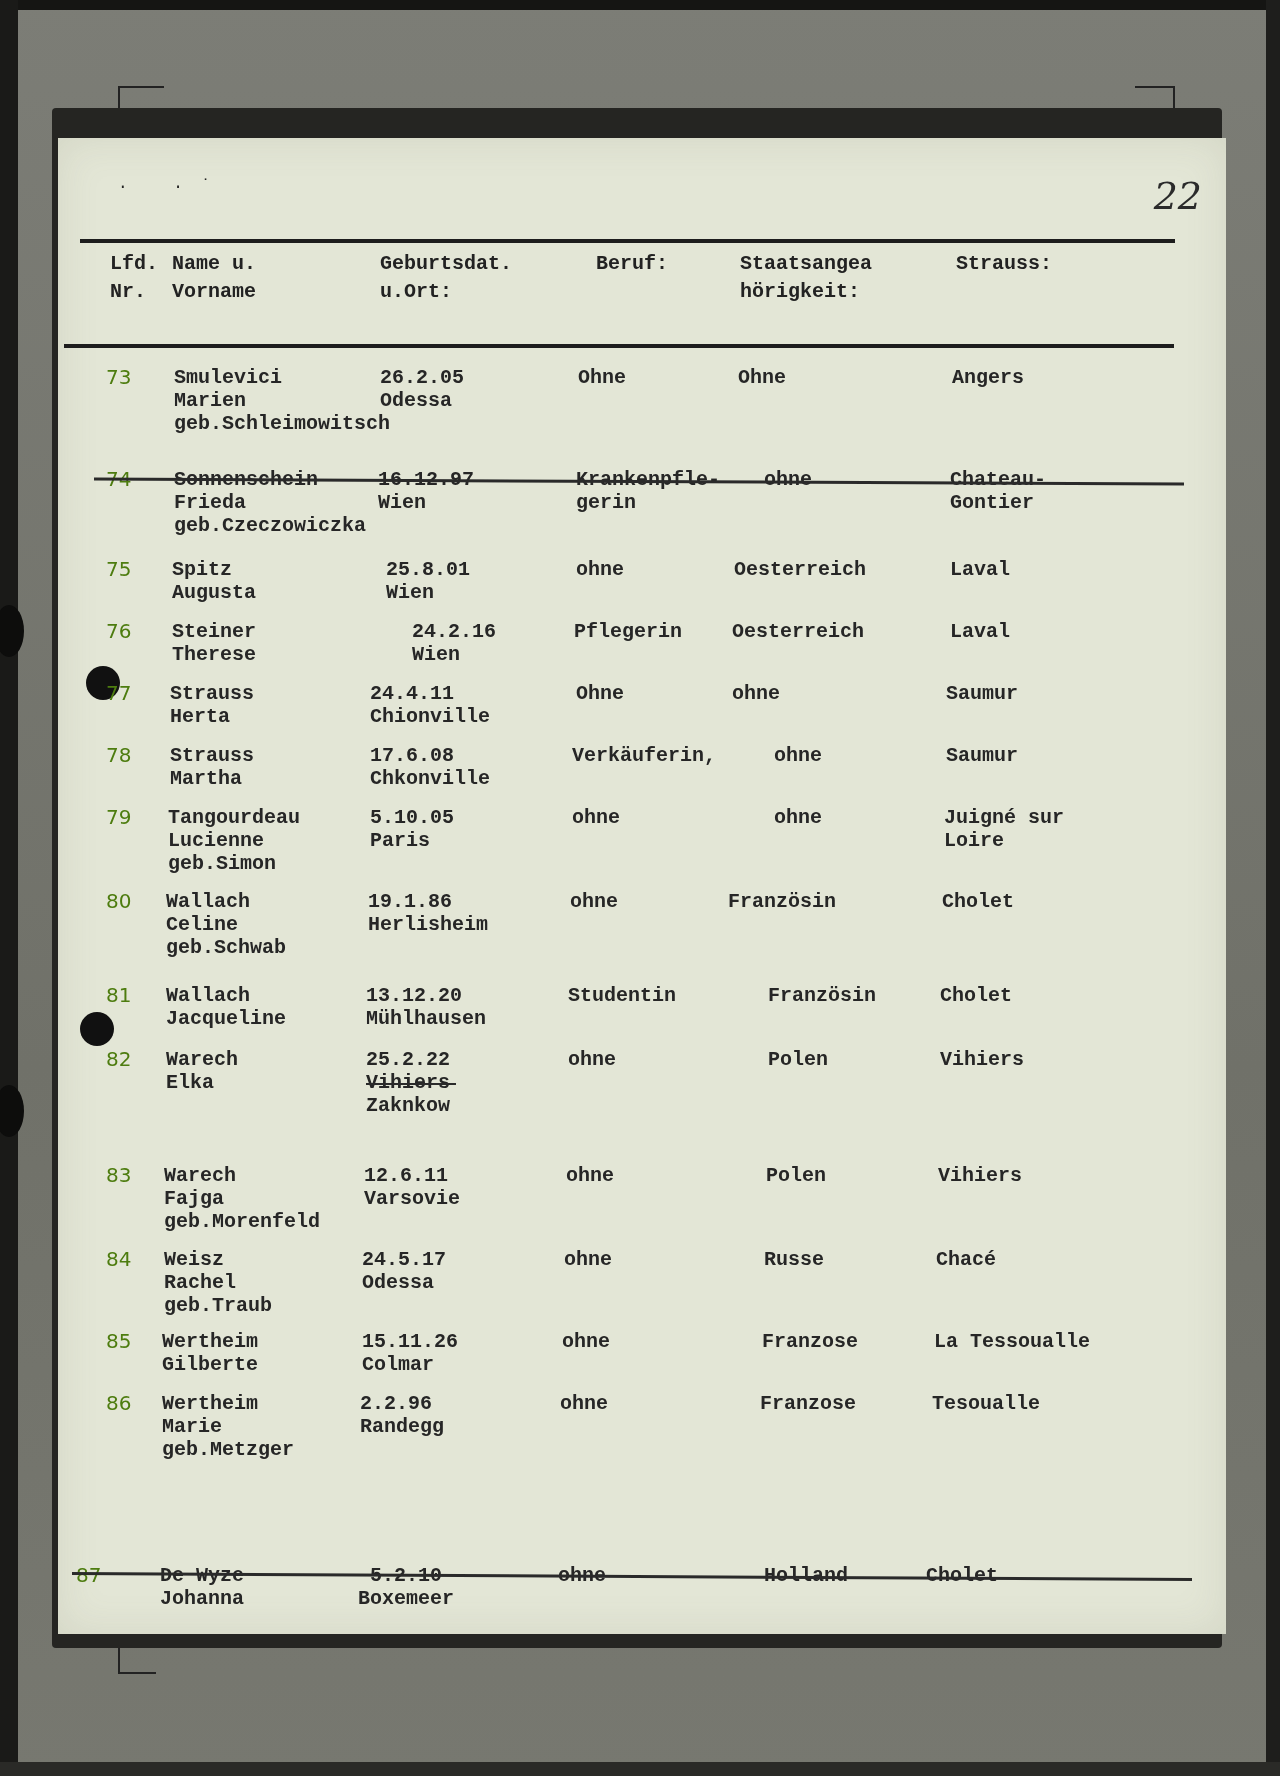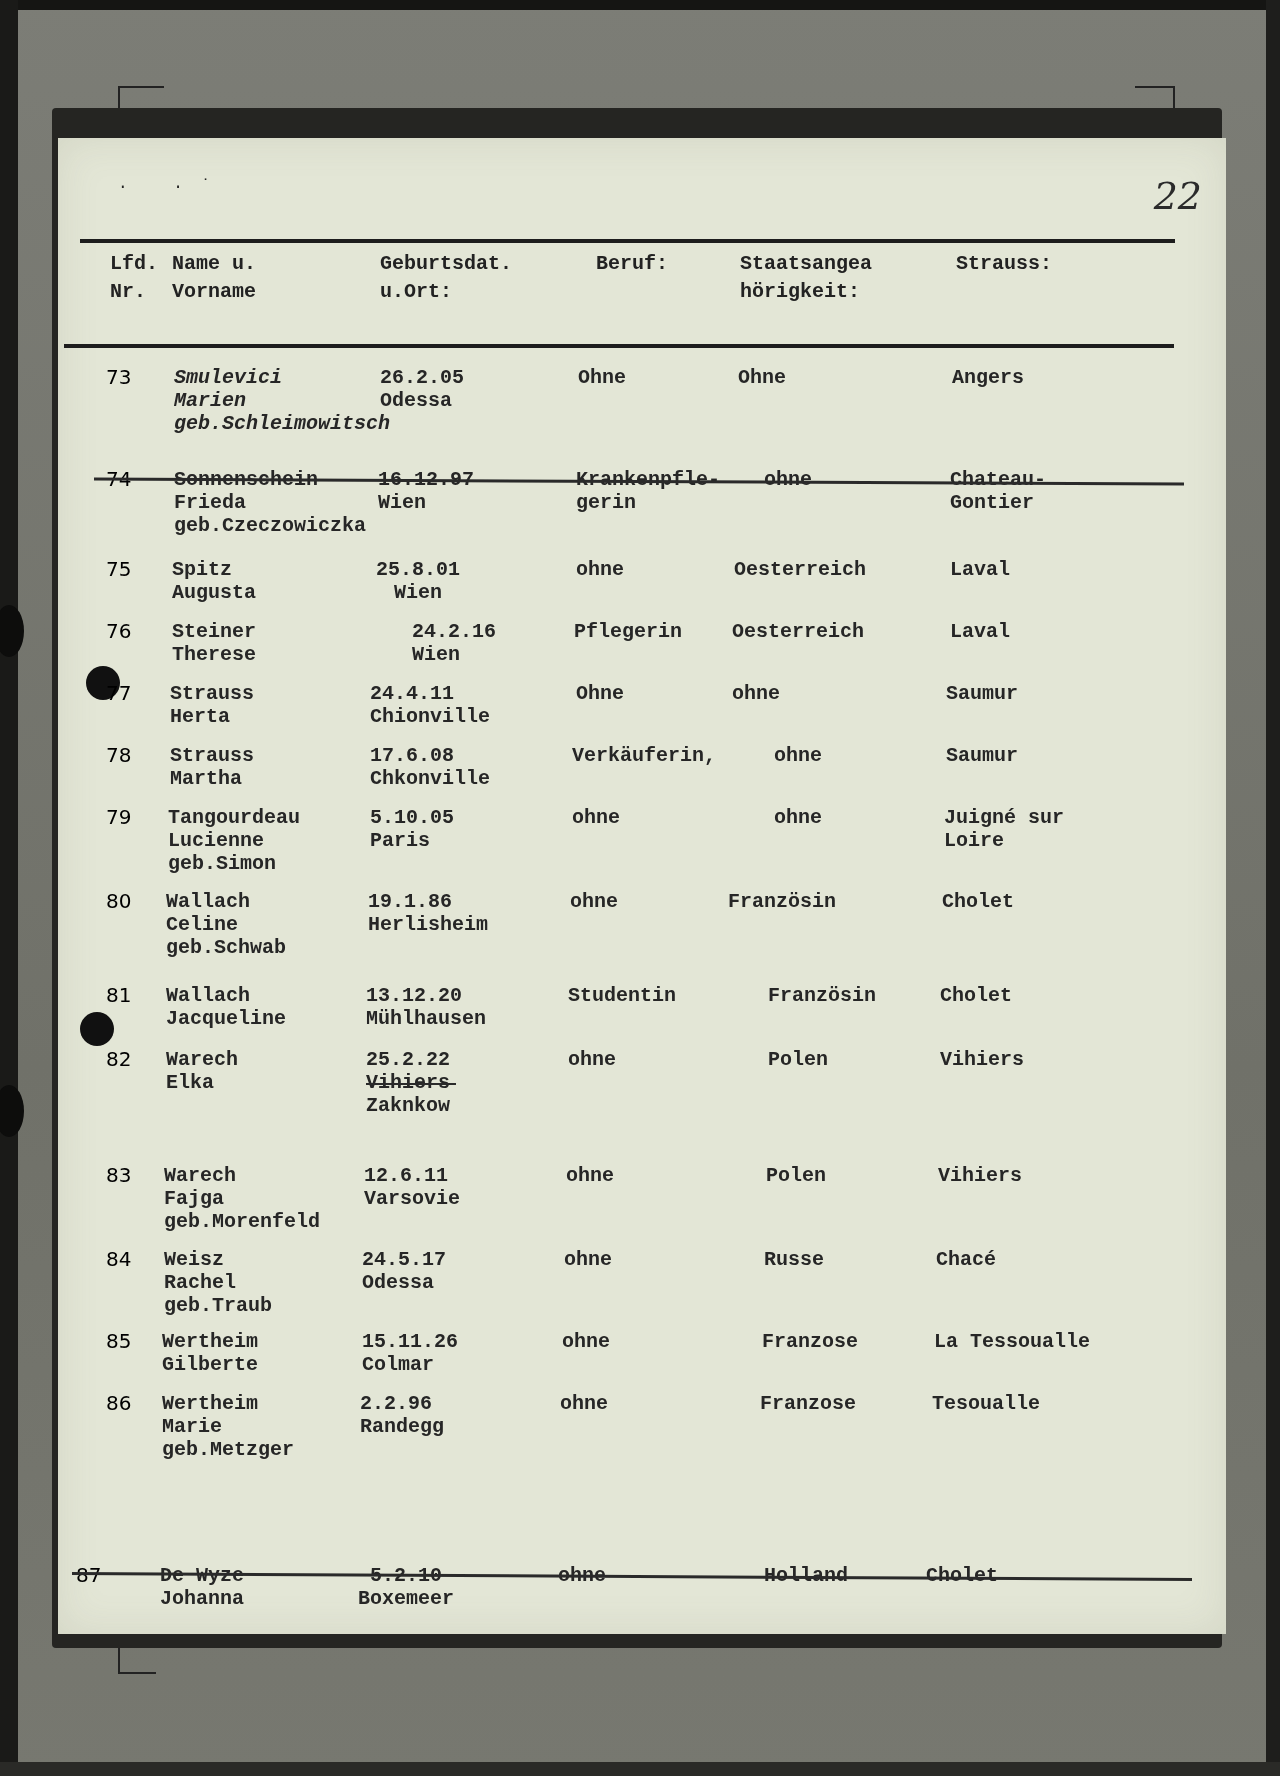--- a/index.html
+++ b/index.html
@@ -39,21 +39,21 @@
   .rule-top { left:22px; top:101px; width:1095px; }
   .rule-mid { left:6px; top:206px; width:1110px; }
   .hdr {
     position:absolute; top:112px; font-weight:bold; font-size:20px; line-height:28px; color:#222;
     white-space:pre;
   }
   .row { position:absolute; left:0; width:1168px; }
   .cell {
     position:absolute; font-weight:bold; font-size:20px; line-height:23px; color:#262626; white-space:pre;
   }
-  .c-nr { left:48px; font-weight:normal; font-family:"DejaVu Sans",sans-serif; color:#000000; }
+  .c-nr { left:48px; font-weight:normal; font-family:"DejaVu Sans",sans-serif; color:#4d7c0f; }
   .c-name { left:104px; }
   .c-date { left:284px; }
   .c-beruf { left:456px; }
   .c-staat { left:600px; }
   .c-wohn { left:790px; }
   .strike-line {
     position:absolute; height:3px; background:#2a2a2a; left:4px;
   }
   .dot { position:absolute; width:34px; height:34px; border-radius:50%; background:#111; }
 </style>
@@ -88,21 +88,21 @@
 u.Ort:</div>
   <div class="hdr" style="left:538px;">Beruf:</div>
   <div class="hdr" style="left:682px;">Staatsangea
 hörigkeit:</div>
   <div class="hdr" style="left:898px;">Strauss:</div>
 
   <div class="rule rule-mid"></div>
 
   <div class="row" style="top:228px;">
     <div class="cell c-nr">73</div>
-    <div class="cell c-name" style="left:116px;font-style:italic;">Smulevici
+    <div class="cell c-name" style="left:116px;">Smulevici
 Marien
 geb.Schleimowitsch</div>
     <div class="cell c-date" style="left:322px;">26.2.05
 Odessa</div>
     <div class="cell c-beruf" style="left:520px;">Ohne</div>
     <div class="cell c-staat" style="left:680px;">Ohne</div>
     <div class="cell c-wohn" style="left:894px;">Angers</div>
   </div>
 
   <div class="row" style="top:330px;">
@@ -117,21 +117,21 @@
     <div class="cell c-staat" style="left:706px;">ohne</div>
     <div class="cell c-wohn" style="left:892px;">Chateau-
 Gontier</div>
     <div class="strike-line" style="top:12px; left:36px; width:1090px; transform:rotate(0.25deg);"></div>
   </div>
 
   <div class="row" style="top:420px;">
     <div class="cell c-nr">75</div>
     <div class="cell c-name" style="left:114px;">Spitz
 Augusta</div>
-    <div class="cell c-date" style="left:318px;text-align:center;">25.8.01
+    <div class="cell c-date" style="left:328px;">25.8.01
 Wien</div>
     <div class="cell c-beruf" style="left:518px;">ohne</div>
     <div class="cell c-staat" style="left:676px;">Oesterreich</div>
     <div class="cell c-wohn" style="left:892px;">Laval</div>
   </div>
 
   <div class="row" style="top:482px;">
     <div class="cell c-nr">76</div>
     <div class="cell c-name" style="left:114px;">Steiner
 Therese</div>

